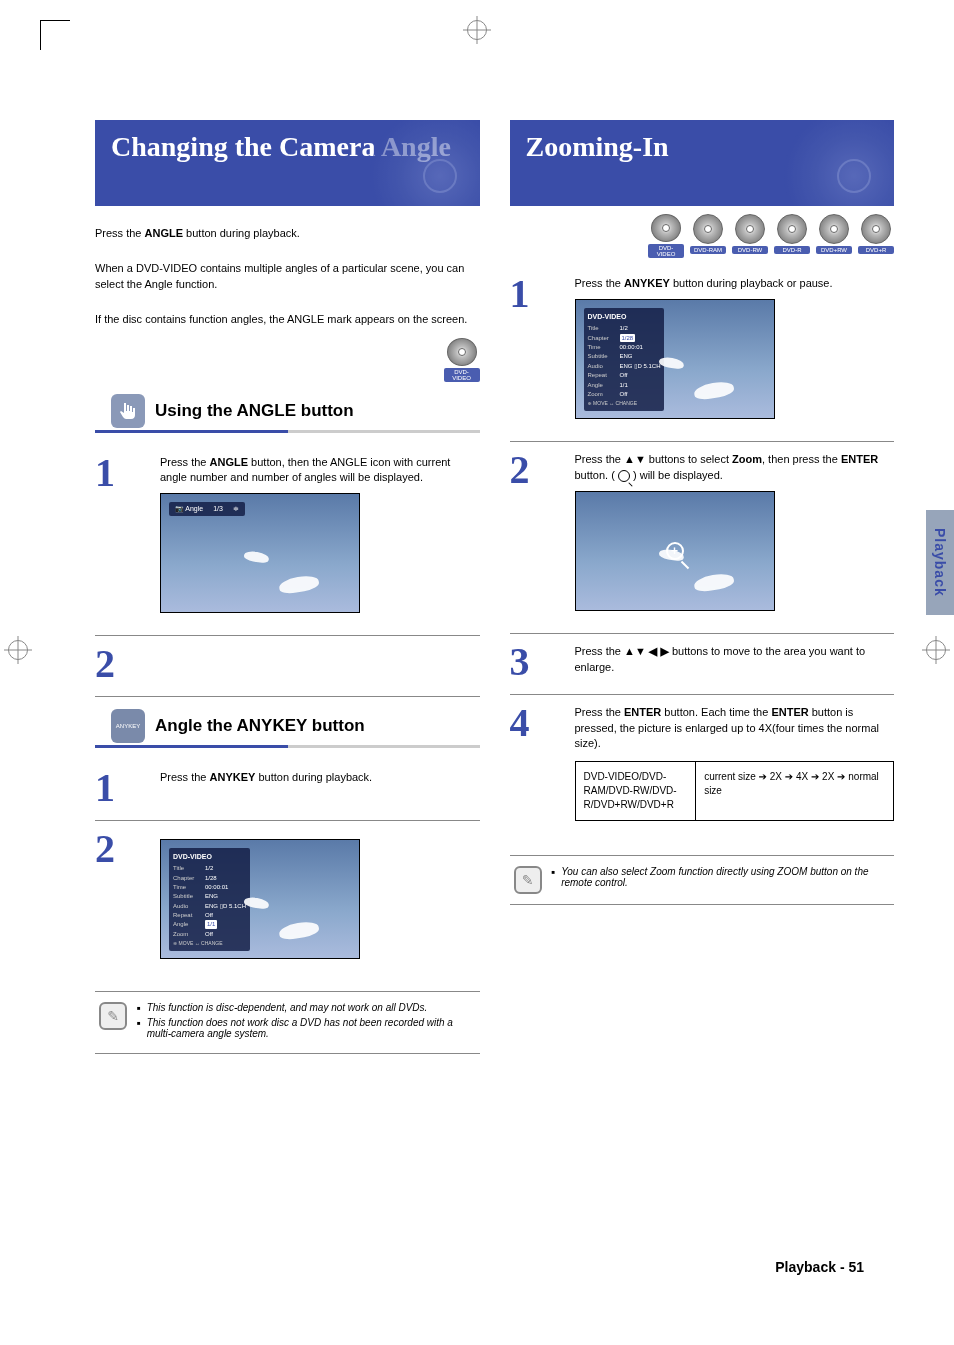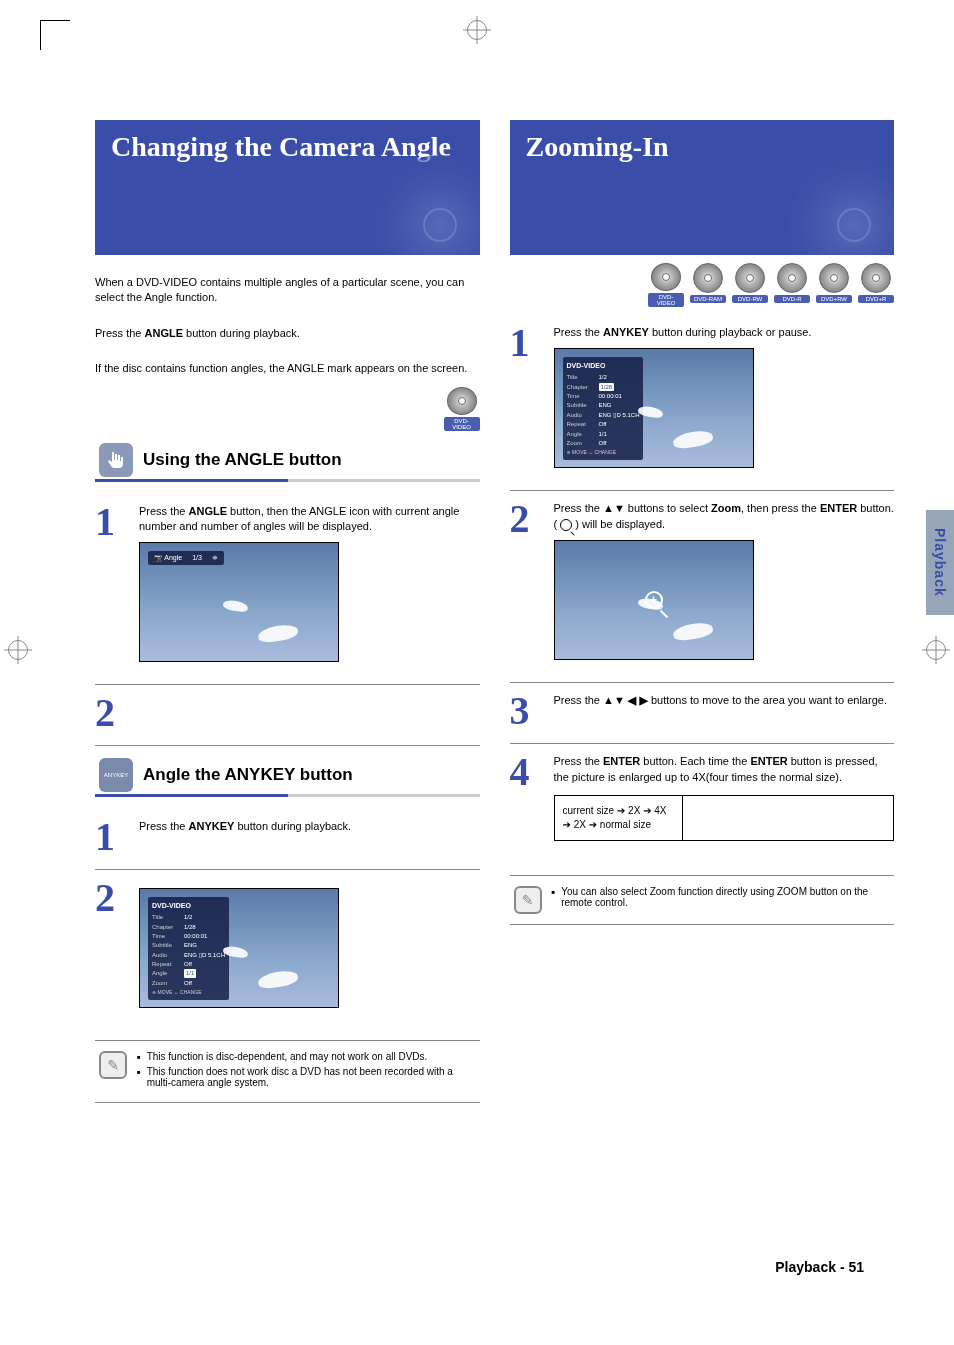--- a/index.html
+++ b/index.html
@@ -43,21 +43,21 @@
     gap: 30px;
   }
   .col { flex: 1; }
 
   
   .title-banner {
     background: #3a4da8;
     color: #fff;
     padding: 12px 16px 18px 16px;
     position: relative;
-    height: 135px;
+    height: 86px;
     overflow: hidden;
   }
   .title-banner h1 {
     font-size: 28px;
     font-weight: bold;
     line-height: 1.1;
     font-family: "Times New Roman", serif;
   }
   .disc-deco {
     position: absolute;
@@ -116,21 +116,21 @@
   }
   .disc-icon .lbl {
     background:#4a5db0; color:#fff; padding:1px 2px;
     font-size:6px; border-radius:2px; width:100%; text-align:center;
   }
 
   .section-header {
     display:flex;
     align-items:center;
     gap: 10px;
-    margin: 12px 0 2px 4px;
+    margin: 12px 0 2px 16px;
   }
   .section-header .key-badge {
     width: 34px; height: 34px;
     background: #8a99b8;
     border-radius: 6px;
     display:flex; align-items:center; justify-content:center;
     color:#fff;
     font-size:10px;
   }
   .section-header .key-badge.anykey {
@@ -160,20 +160,21 @@
     font-weight: bold;
     color: #3a4da8;
     font-family: "Times New Roman", serif;
     line-height: 0.9;
     min-width: 30px;
   }
   .step-body {
     flex:1;
     font-size: 11px;
     line-height: 1.4;
+    margin-left: 21px;
   }
   .step-body .bold { font-weight: bold; }
 
   .thumb {
     width: 200px;
     height: 120px;
     background: linear-gradient(to bottom, #5a7aa8 0%, #8aa8cc 60%, #aabbdd 100%);
     margin: 8px 0;
     border: 1px solid #000;
     position: relative;
@@ -248,21 +249,21 @@
     width:28px; height:28px;
     border:2px solid #888;
     border-radius:6px;
     display:flex; align-items:center; justify-content:center;
     font-size:14px;
     color:#888;
     background:#eee;
     flex-shrink:0;
   }
   .note-box ul { list-style:none; }
-  .note-box li { display:flex; gap:6px; margin-bottom:4px;}
+  .note-box li { display:flex; gap:6px; margin-bottom:4px;font-style:italic;}
   .note-box li::before { content:'■'; font-size:6px; margin-top:3px; color:#000;}
 
   .seq-table {
     border:1px solid #000;
     display:flex;
     font-size:10px;
     margin:10px 0;
   }
   .seq-table > div {
     padding:8px;
@@ -317,24 +318,24 @@
 
 <div class="page">
 <div class="columns">
 
 <div class="col">
   <div class="title-banner">
     <h1>Changing the Camera Angle</h1>
     <div class="disc-deco"></div>
   </div>
 
-  <p class="intro-text">When a DVD-VIDEO contains multiple angles of a particular scene, you can select the Angle function.</p>
   <p class="intro-text">
     <span>Press the </span><span class="bold">ANGLE</span><span> button during playback.</span>
   </p>
+  <p class="intro-text">When a DVD-VIDEO contains multiple angles of a particular scene, you can select the Angle function.</p>
   <p class="intro-text">If the disc contains function angles, the ANGLE mark appears on the screen.</p>
 
   <div class="disc-row">
     <div class="disc-icon">
             <div class="circle"></div>
             <div class="lbl">DVD-VIDEO</div>
           </div>
   </div>
 
   <div class="section-header">
@@ -538,20 +539,21 @@
     <div class="step-body">
       <p><span>Press the </span><span class="bold">▲▼ ◀ ▶</span><span> buttons to move to the area you want to enlarge.</span></p>
     </div>
   </div>
 
   <div class="step" style="border-bottom:none;">
     <div class="step-num">4</div>
     <div class="step-body">
       <p><span>Press the </span><span class="bold">ENTER</span><span> button. Each time the </span><span class="bold">ENTER</span><span> button is pressed, the picture is enlarged up to 4X(four times the normal size).</span></p>
       <div class="seq-table">
+        <div>DVD-VIDEO/DVD-RAM/DVD-RW/DVD-R/DVD+RW/DVD+R</div>
         <div>current size ➔ 2X ➔ 4X ➔ 2X ➔ normal size</div>
       </div>
     </div>
   </div>
 
   <div class="note-box">
     <div class="note-icon">✎</div>
     <ul>
       <li>
               <span><span>You can also select Zoom function directly using </span><span class="bold">ZOOM</span><span> button on the remote control.</span></span>

